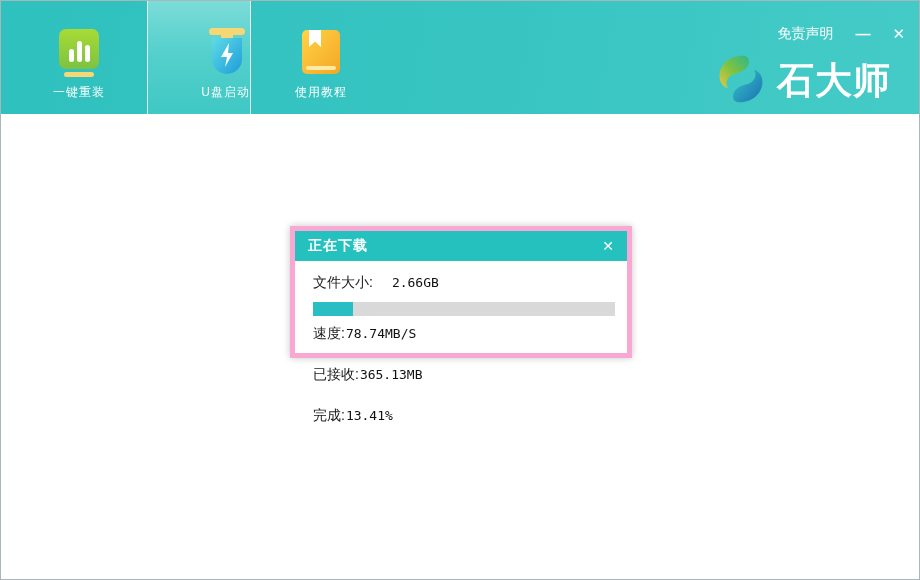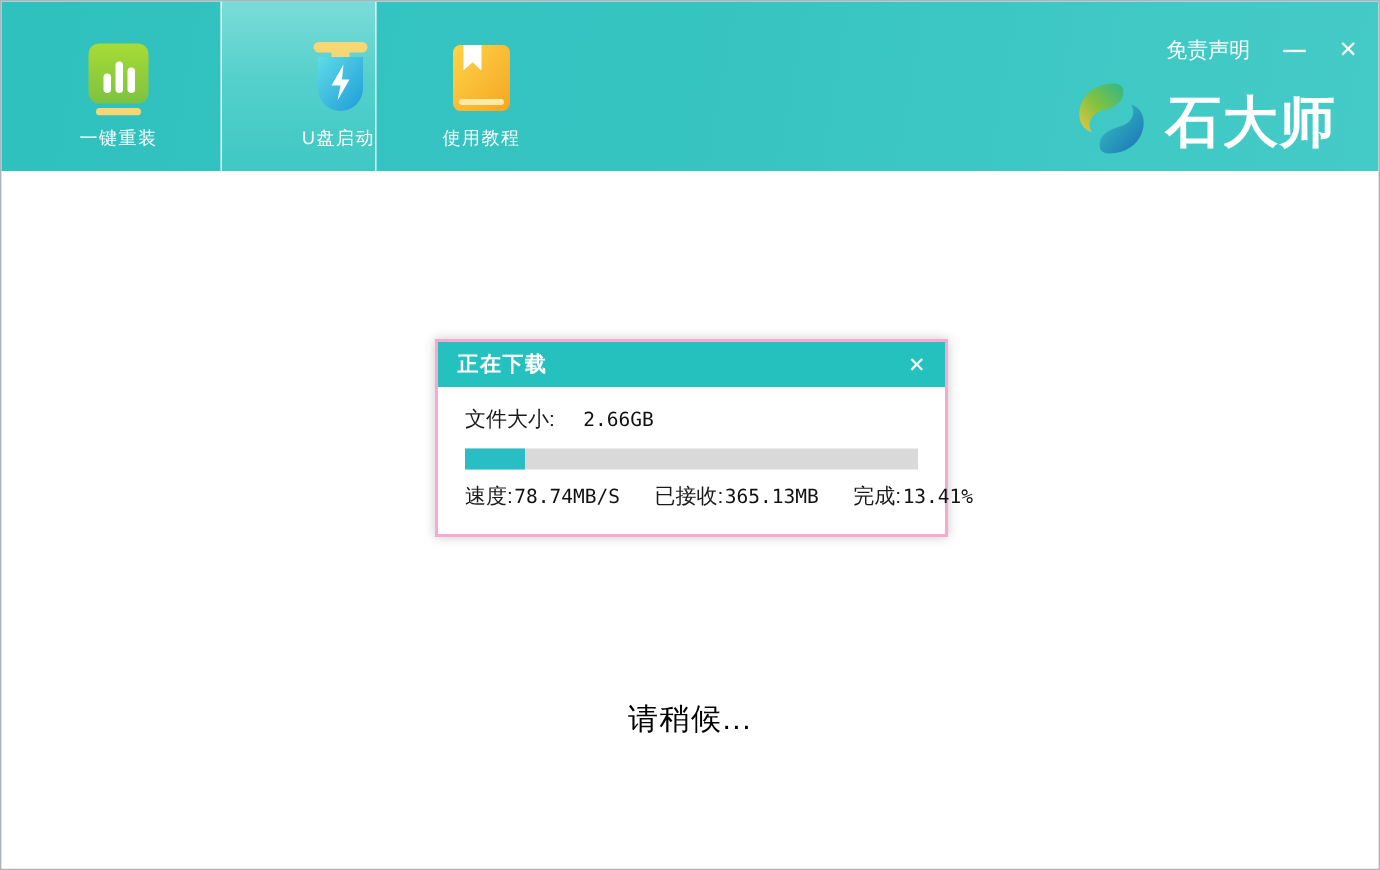--- a/index.html
+++ b/index.html
@@ -45,35 +45,35 @@
   .logo { position:absolute; top:50px; right:28px; display:flex; align-items:center; gap:8px; }
   .logo-text { display:flex; }
   .logo-name { color:#ffffff; font-size:37px; font-weight:bold; line-height:38px; letter-spacing:1px; }
   .logo-sub  { color:#ffffff; font-size:13px; letter-spacing:18px; margin-right:-18px; margin-top:3px; white-space:nowrap; }
 
   
   .main { position:absolute; left:0; top:113px; width:100%; height:467px; background:#ffffff; }
 
   .dialog {
     position:absolute; left:289px; top:112px; width:342px; height:132px;
-    background:#ffffff; border:2px solid #f9a8d4; box-shadow:0 0 7px rgba(0,0,0,0.22);
+    background:#ffffff; border:5px solid #f9a8d4; box-shadow:0 0 7px rgba(0,0,0,0.22);
   }
   .dialog-titlebar {
     height:30px; background:#25c1be; display:flex; align-items:center;
     justify-content:space-between; padding:0 13px;
   }
   .dialog-title { color:#ffffff; font-size:14px; font-weight:bold; letter-spacing:1px; }
   .dialog-close { color:#ffffff; font-size:14px; font-weight:bold; cursor:pointer; line-height:14px; }
   .dialog-body { padding:10px 18px 0 18px; }
   .info-row { display:flex; align-items:baseline; margin-top:3px; height:20px; }
   .info-label { font-size:14px; color:#1a1a1a; }
   .mono-val { font-family:"DejaVu Sans Mono","Liberation Mono",monospace; font-size:13px; color:#111; margin-left:19px; }
   .progress-track { margin-top:8px; width:302px; height:14px; background:#d9d9d9; }
   .progress-fill { height:100%; background:#29bec4; width:0; }
-  .stats-row { display:flex; align-items:baseline; gap:23px; margin-top:9px; }
+  .stats-row { display:flex; align-items:baseline; gap:23px; margin-top:9px;flex-direction:column; }
   .stat { display:flex; align-items:baseline; white-space:nowrap; }
   .stat .mono-val { margin-left:1px; }
 
   .status-text {
     position:absolute; left:0; top:352px; width:100%; text-align:center;
     font-size:20px; color:#000000; letter-spacing:1px;
   }
 </style>
 </head>
 <body>
@@ -199,16 +199,15 @@
           </span>
           <span class="stat">
             <span class="info-label">完成:</span>
             <span class="mono-val">13.41%</span>
           </span>
         </div>
 
       </div>
     </div>
 
-    <div class="status-text">请稍候...</div>
   </div>
 
 </div>
 
 </body></html>

